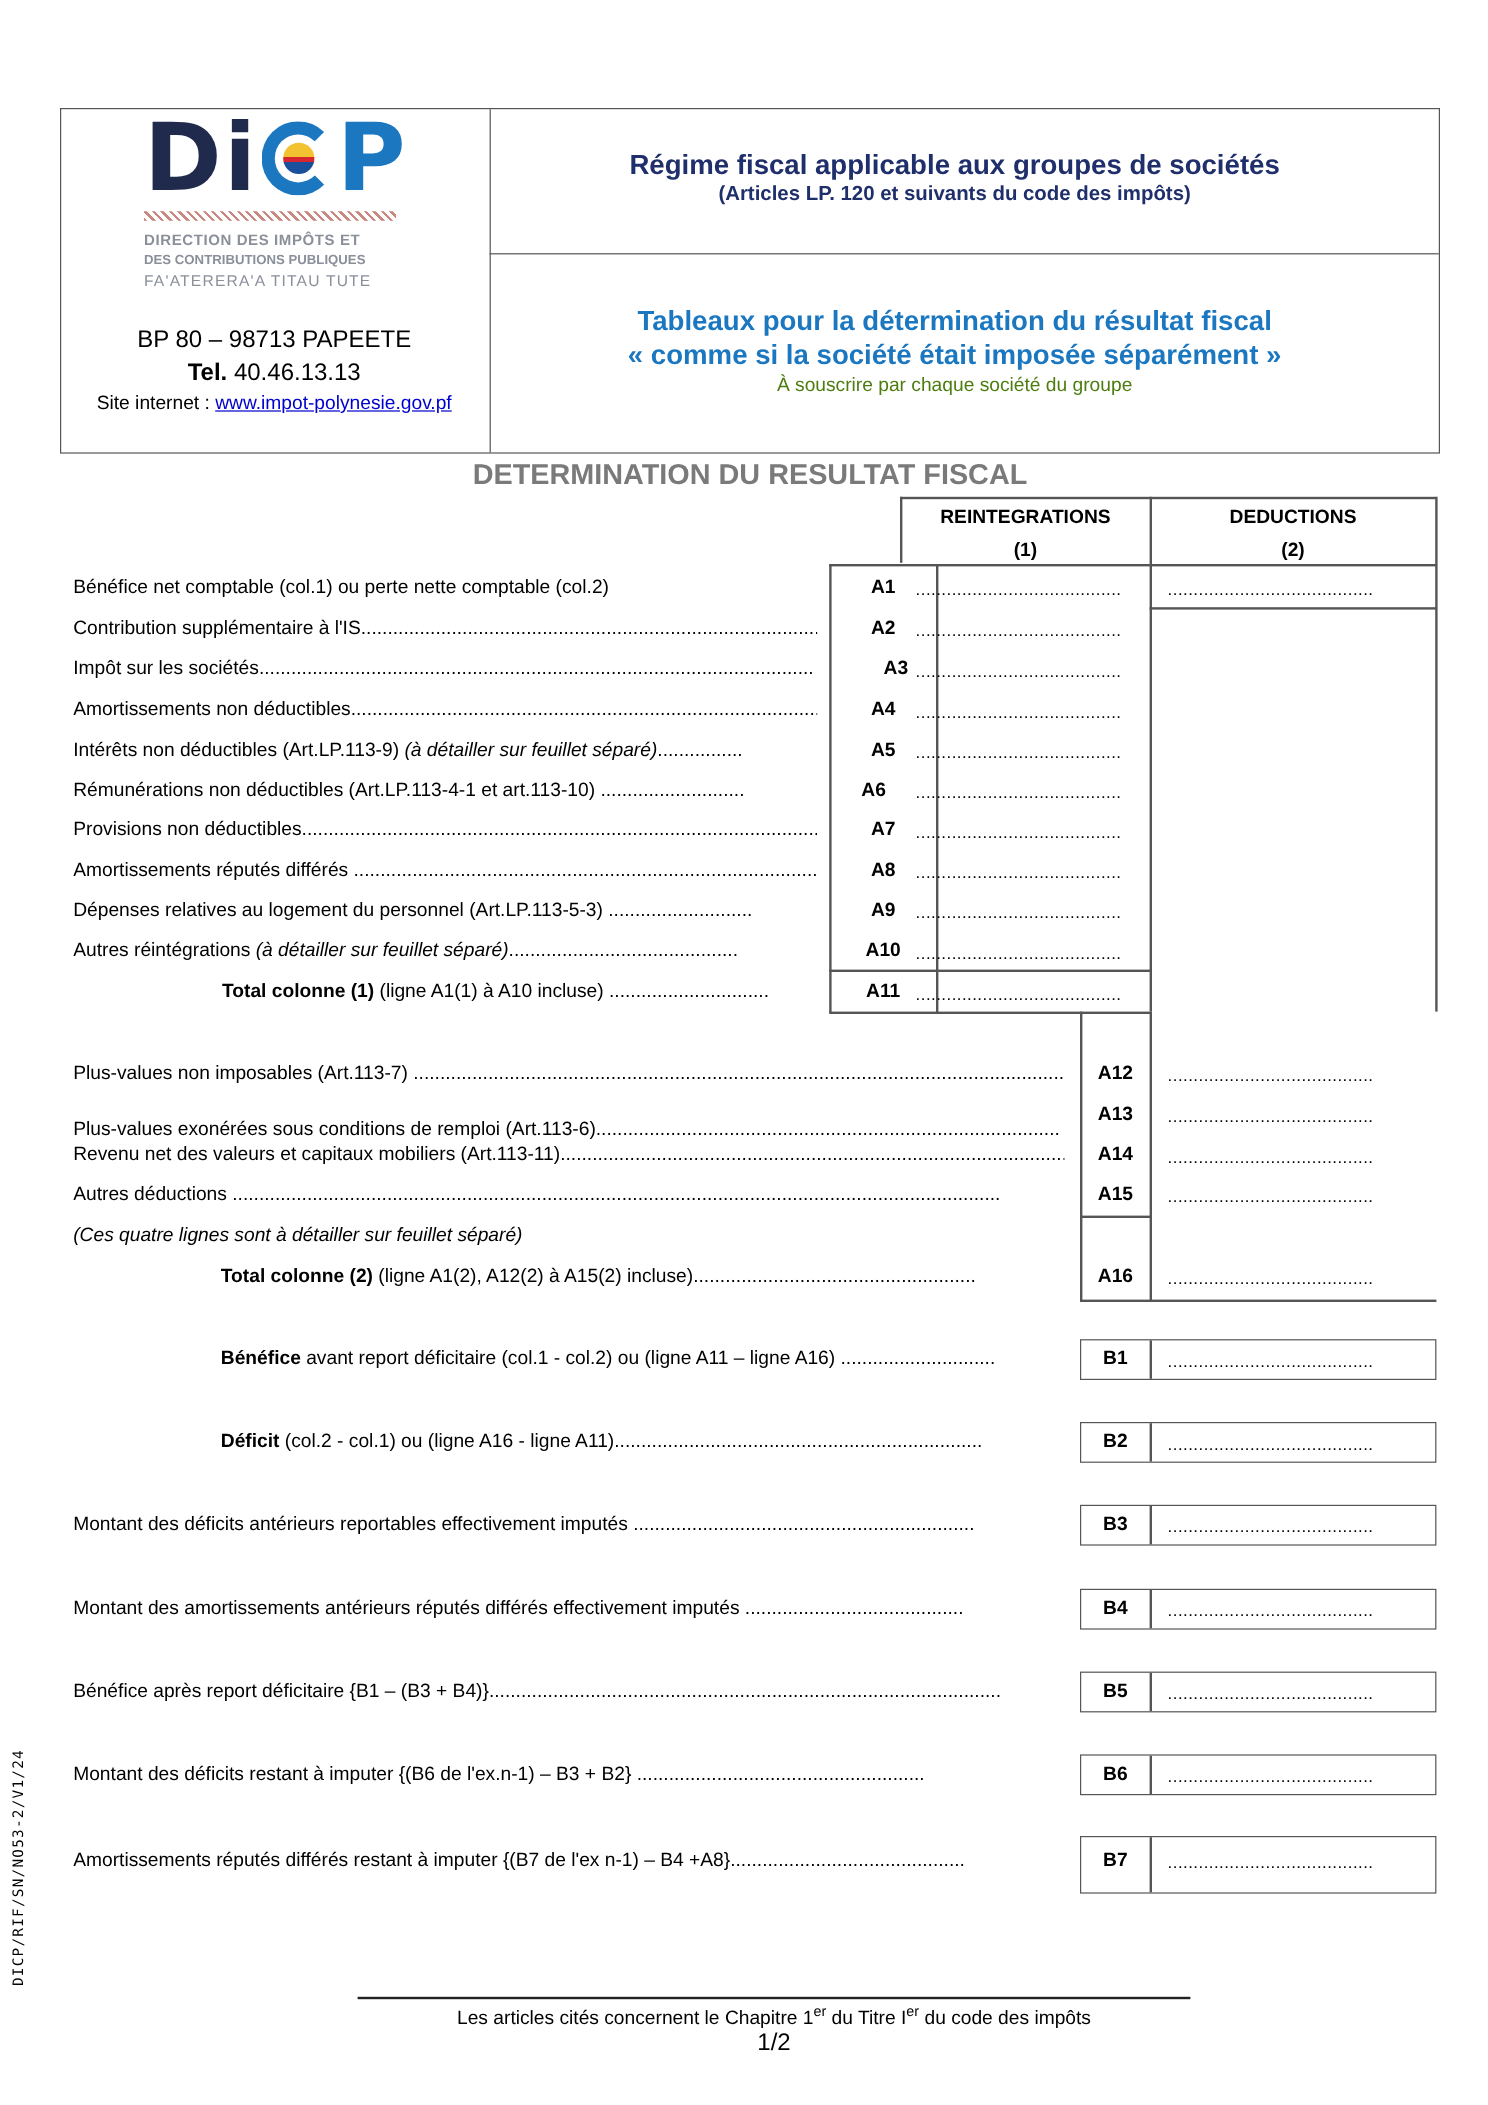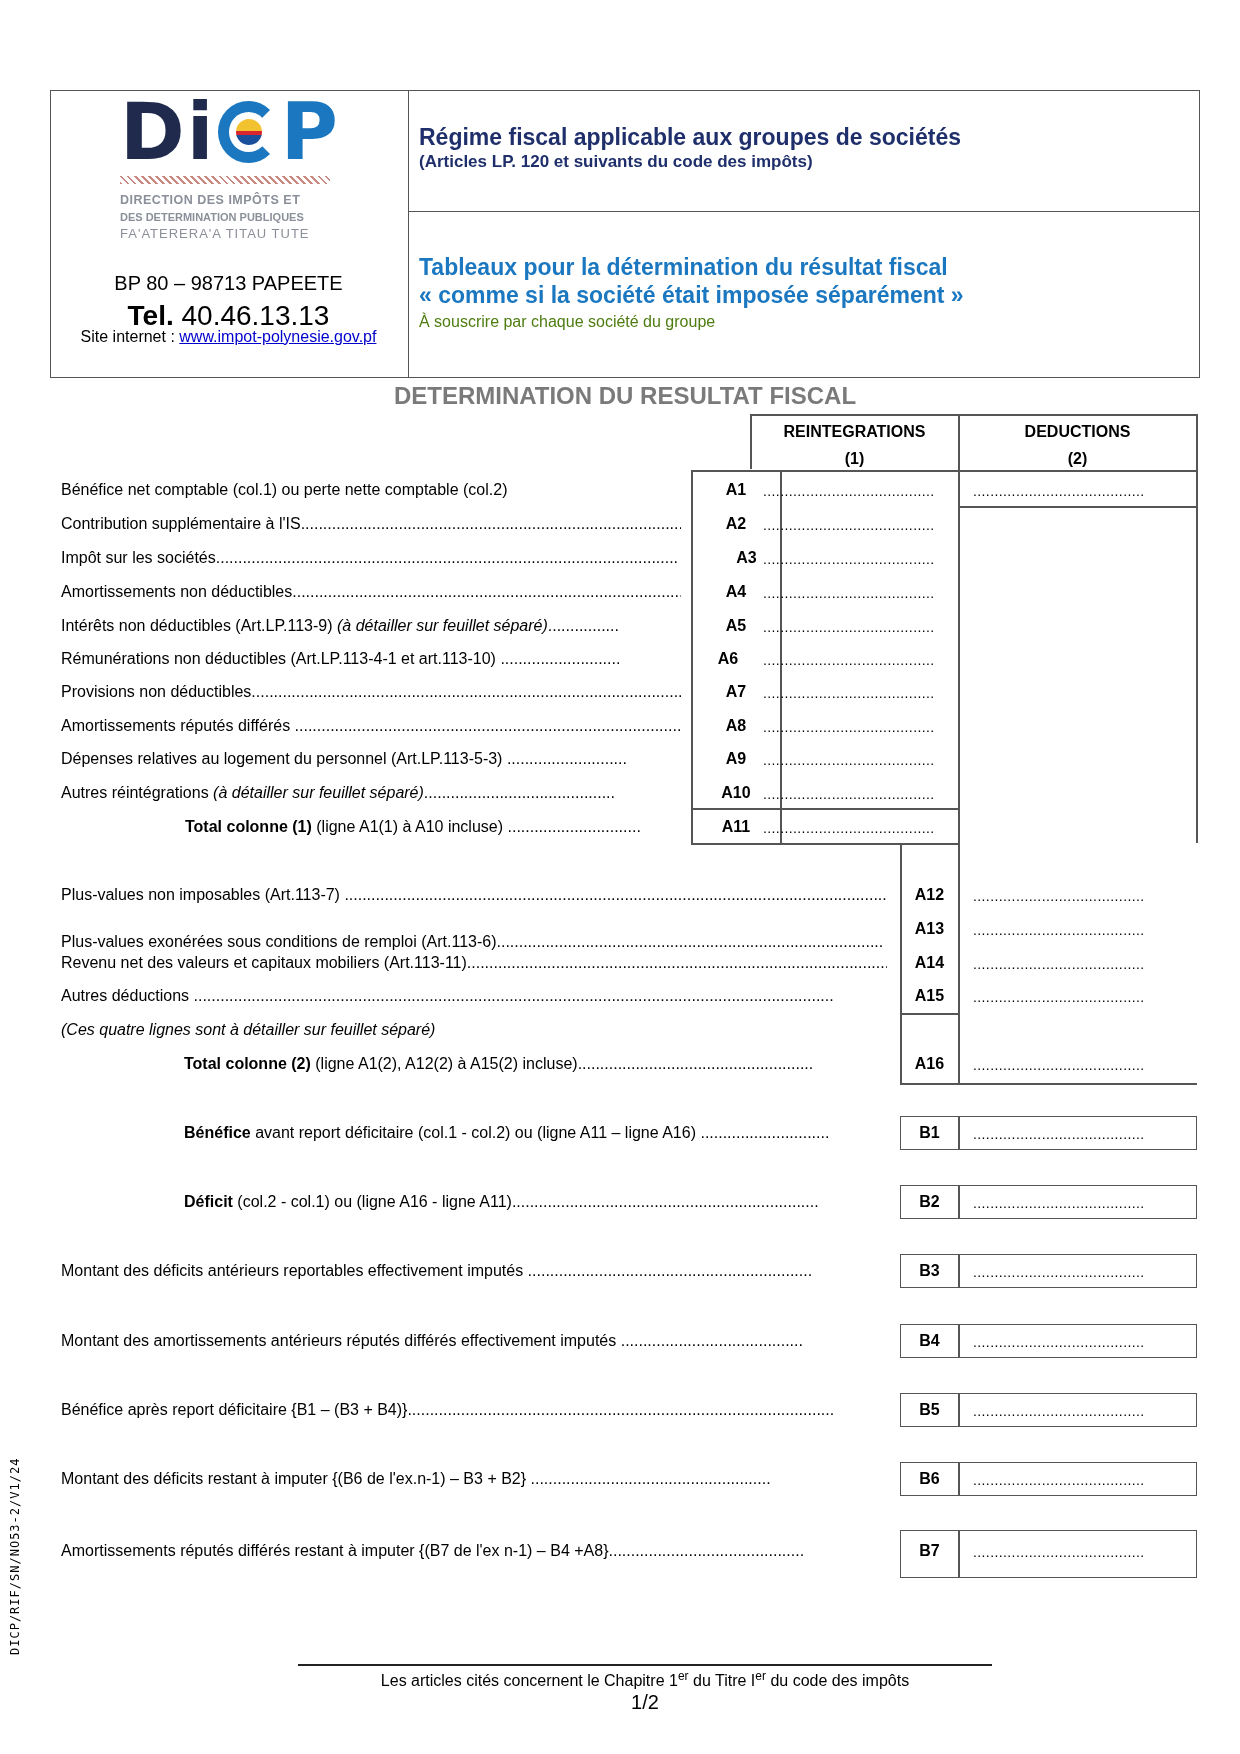--- a/index.html
+++ b/index.html
@@ -14,24 +14,24 @@
   .logo-i{color:#1f2a4d;}
   .logo-c{display:inline-block;width:62px;height:62px;border-radius:50%;border:11px solid #1b78c0;border-right-color:transparent;box-sizing:border-box;position:relative;margin:0 2px;}
   .logo-c .emb{position:absolute;left:7px;top:7px;width:26px;height:26px;border-radius:50%;background:linear-gradient(#f2c231 0 45%,#d8262e 45% 60%,#1a4f9c 60% 100%);}
   .logo-p{color:#1b78c0;}
   .logo-pattern{margin-top:4px;height:8px;width:210px;background:repeating-linear-gradient(45deg,#c98880 0 2px,transparent 2px 5px);}
   .logo-t1{font-size:12.5px;font-weight:bold;color:#8a8f99;letter-spacing:0.5px;margin-top:9px;}
   .logo-t2{font-size:11px;font-weight:bold;color:#8a8f99;margin-top:4px;}
   .logo-t3{font-size:13px;color:#8a8f99;letter-spacing:1px;margin-top:3px;}
   .addr{left:50px;width:357px;text-align:center;font-family:"Liberation Sans",sans-serif;}
   .addr1{top:272px;font-size:20px;}
-  .addr2{top:300px;font-size:28px;}
+  .addr2{top:300px;font-size:20px;}
   .addr3{top:328px;font-size:16px;}
   .link{color:#0000cc;text-decoration:underline;}
-  .tcell{left:419px;width:793px;}
+  .tcell{left:399px;width:793px;text-align:center;}
   .t1{top:124px;font-size:23px;font-weight:bold;color:#1f2f6b;}
   .t2{top:152px;font-size:17px;font-weight:bold;color:#1f2f6b;}
   .t3{top:254px;font-size:23px;font-weight:bold;color:#1b78c0;}
   .t4{top:282px;font-size:23px;font-weight:bold;color:#1b78c0;}
   .t5{top:313px;font-size:16px;color:#4d7c0f;}
   .section-title{left:50px;width:1150px;text-align:center;top:382px;font-size:24px;font-weight:bold;color:#7a7a7a;}
   .line{position:absolute;background:#555;}
   .colhead{font-size:16px;font-weight:bold;text-align:center;line-height:27px;}
   .lbl{position:absolute;left:61px;font-size:16px;white-space:nowrap;overflow:hidden;}
   .code{position:absolute;font-size:16px;font-weight:bold;text-align:center;}
@@ -54,21 +54,21 @@
   <div class="logo-word">
     <span class="logo-d">D</span>
       <span class="logo-i">i</span>
       <span class="logo-c">
         <span class="emb"></span>
       </span>
       <span class="logo-p">P</span>
   </div>
   <div class="logo-pattern"></div>
   <div class="logo-t1">DIRECTION DES IMPÔTS ET</div>
-  <div class="logo-t2">DES DETERMINATION PUBLIQUES</div>
+  <div class="logo-t2">DES CONTRIBUTIONS PUBLIQUES</div>
   <div class="logo-t3">FA'ATERERA'A TITAU TUTE</div>
 </div>
 
 <div class="abs addr addr1">BP 80 – 98713 PAPEETE</div>
 <div class="abs addr addr2"><b>Tel.</b> <span>40.46.13.13</span></div>
 <div class="abs addr addr3"><span>Site internet : </span><span class="link">www.impot-polynesie.gov.pf</span></div>
 
 <div class="abs tcell t1">Régime fiscal applicable aux groupes de sociétés</div>
 <div class="abs tcell t2">(Articles LP. 120 et suivants du code des impôts)</div>
 <div class="abs tcell t3">Tableaux pour la détermination du résultat fiscal</div>

